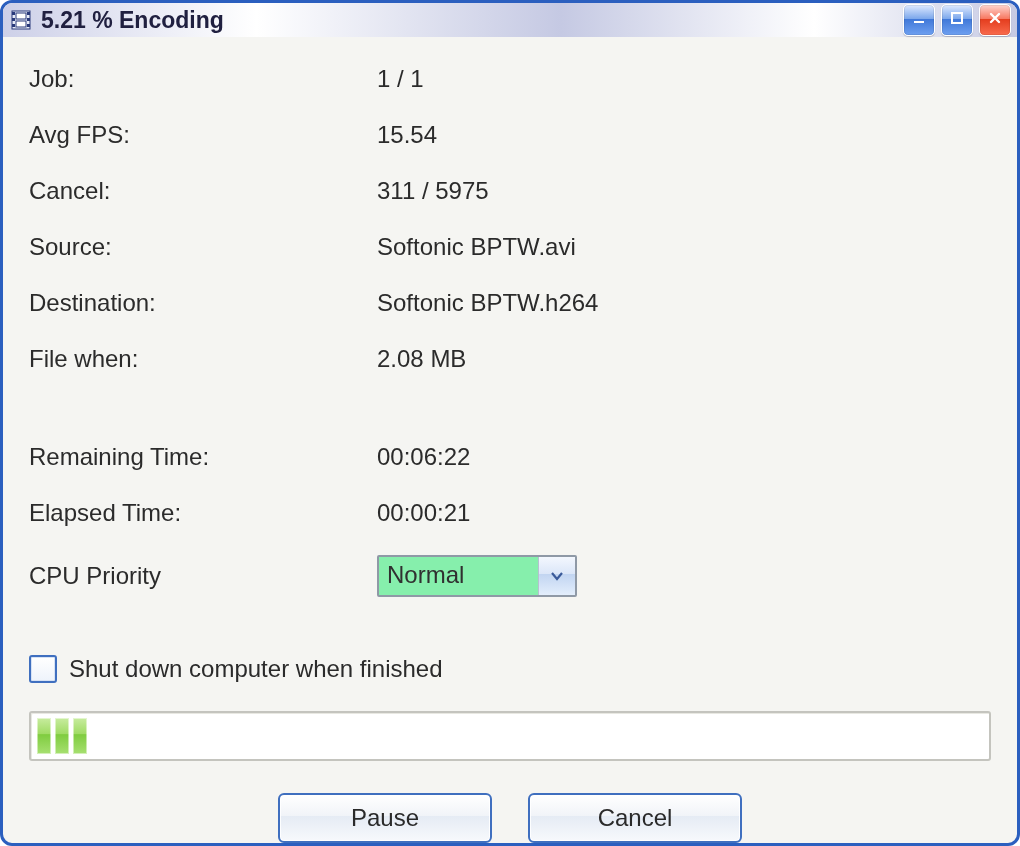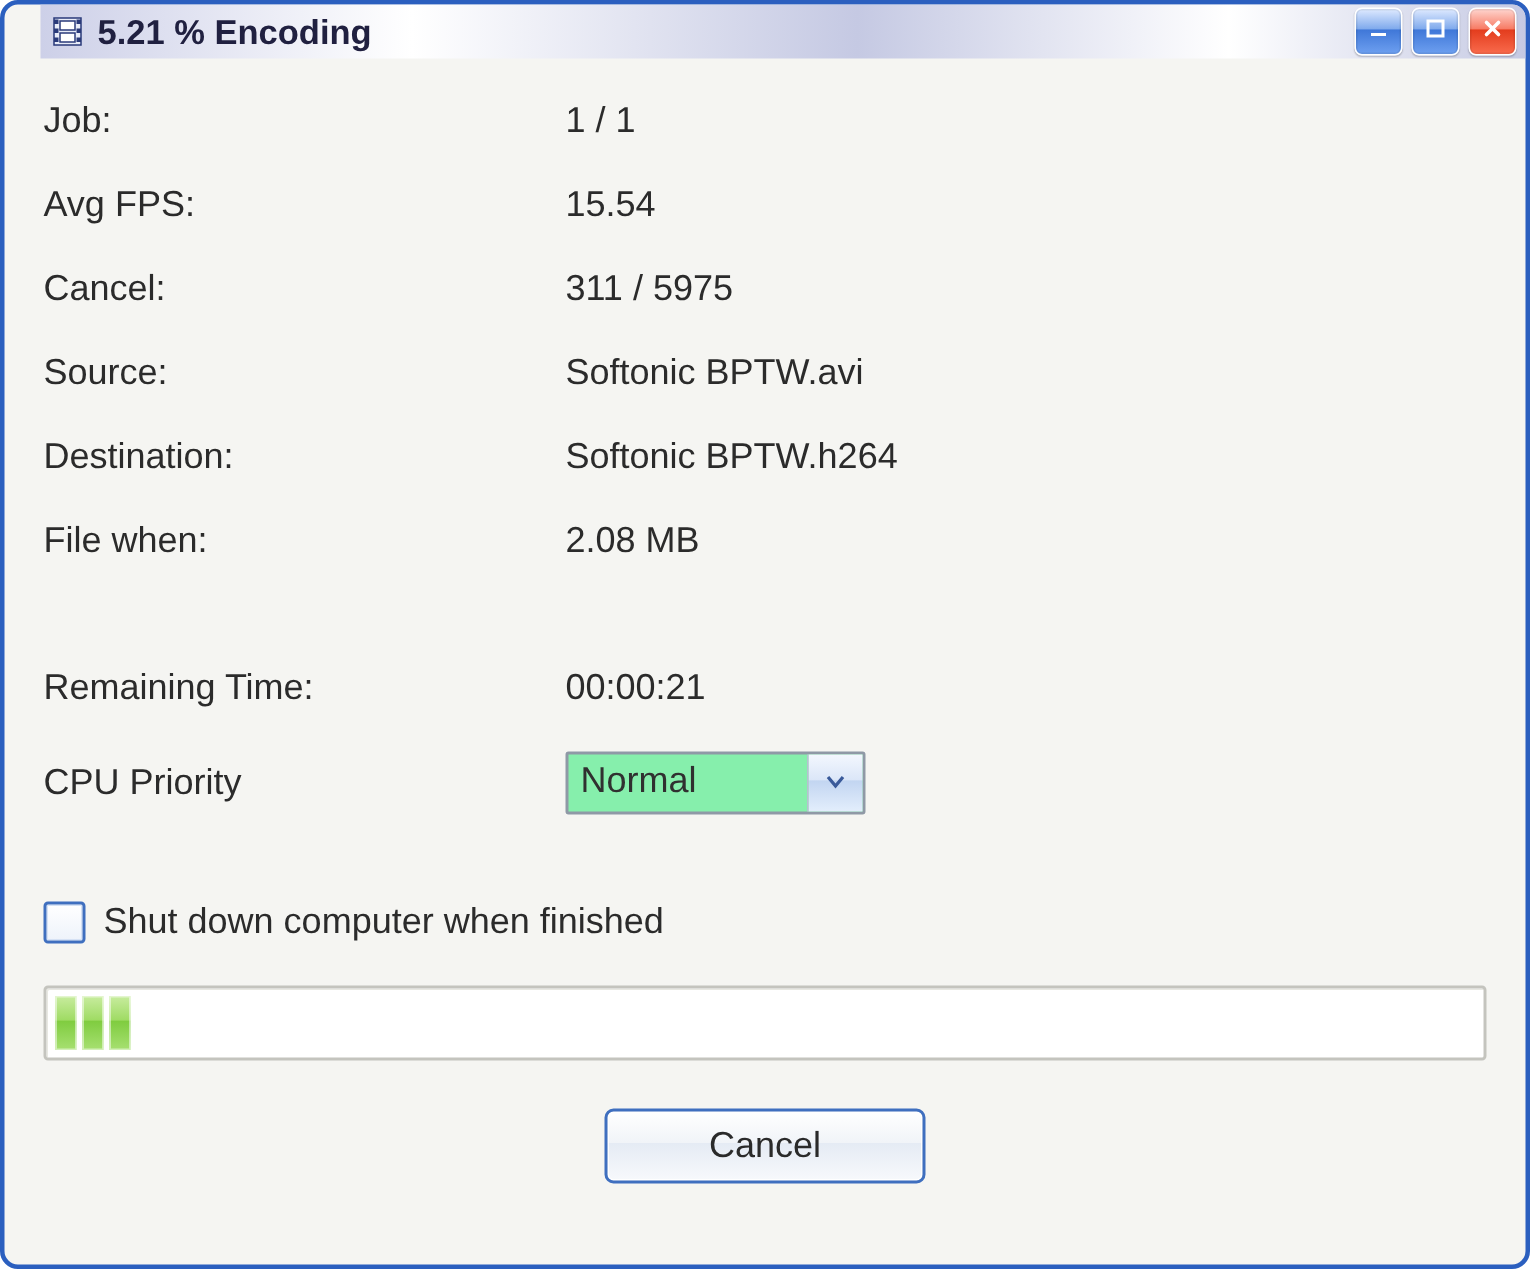--- a/index.html
+++ b/index.html
@@ -30,21 +30,20 @@
       to right,
       #cdd0e8 0%,
       #ffffff 25%,
       #c5c9e3 55%,
       #ffffff 80%,
       #c5c9e3 100%
     );
     display: flex;
     align-items: center;
     padding: 0 6px 0 8px;
-    margin-left: 24px;
   }
   .titlebar .app-icon {
     width: 20px;
     height: 20px;
     margin-right: 10px;
     flex: 0 0 auto;
   }
   .titlebar .title-text {
     font-size: 23px;
     font-weight: bold;
@@ -253,21 +252,23 @@
       <div class="label">Destination:</div>
       <div class="value">Softonic BPTW.h264</div>
 
       <div class="label">File when:</div>
       <div class="value">2.08 MB</div>
 
       <div class="spacer-row"></div>
         <div class="spacer-row"></div>
 
       <div class="label">Remaining Time:</div>
-
+      <div class="value">00:06:22</div>
+
+      <div class="label">Elapsed Time:</div>
       <div class="value">00:00:21</div>
 
       <div class="label">CPU Priority</div>
       <div class="value">
         <div class="dropdown">
           <div class="dd-text">Normal</div>
           <div class="dd-btn">
             <span>
               <svg viewBox="0 0 16 16">
                   <path d="M3 5 L8 11 L13 5" fill="none" stroke="currentColor" stroke-width="2.2"></path>
@@ -283,17 +284,18 @@
       <div>Shut down computer when finished</div>
     </div>
 
     <div class="progress-outer">
       <div class="progress-seg"></div>
       <div class="progress-seg"></div>
       <div class="progress-seg"></div>
     </div>
 
     <div class="button-row">
+      <div class="btn">Pause</div>
       <div class="btn">Cancel</div>
     </div>
 
   </div>
 </div>
 
 </body></html>

